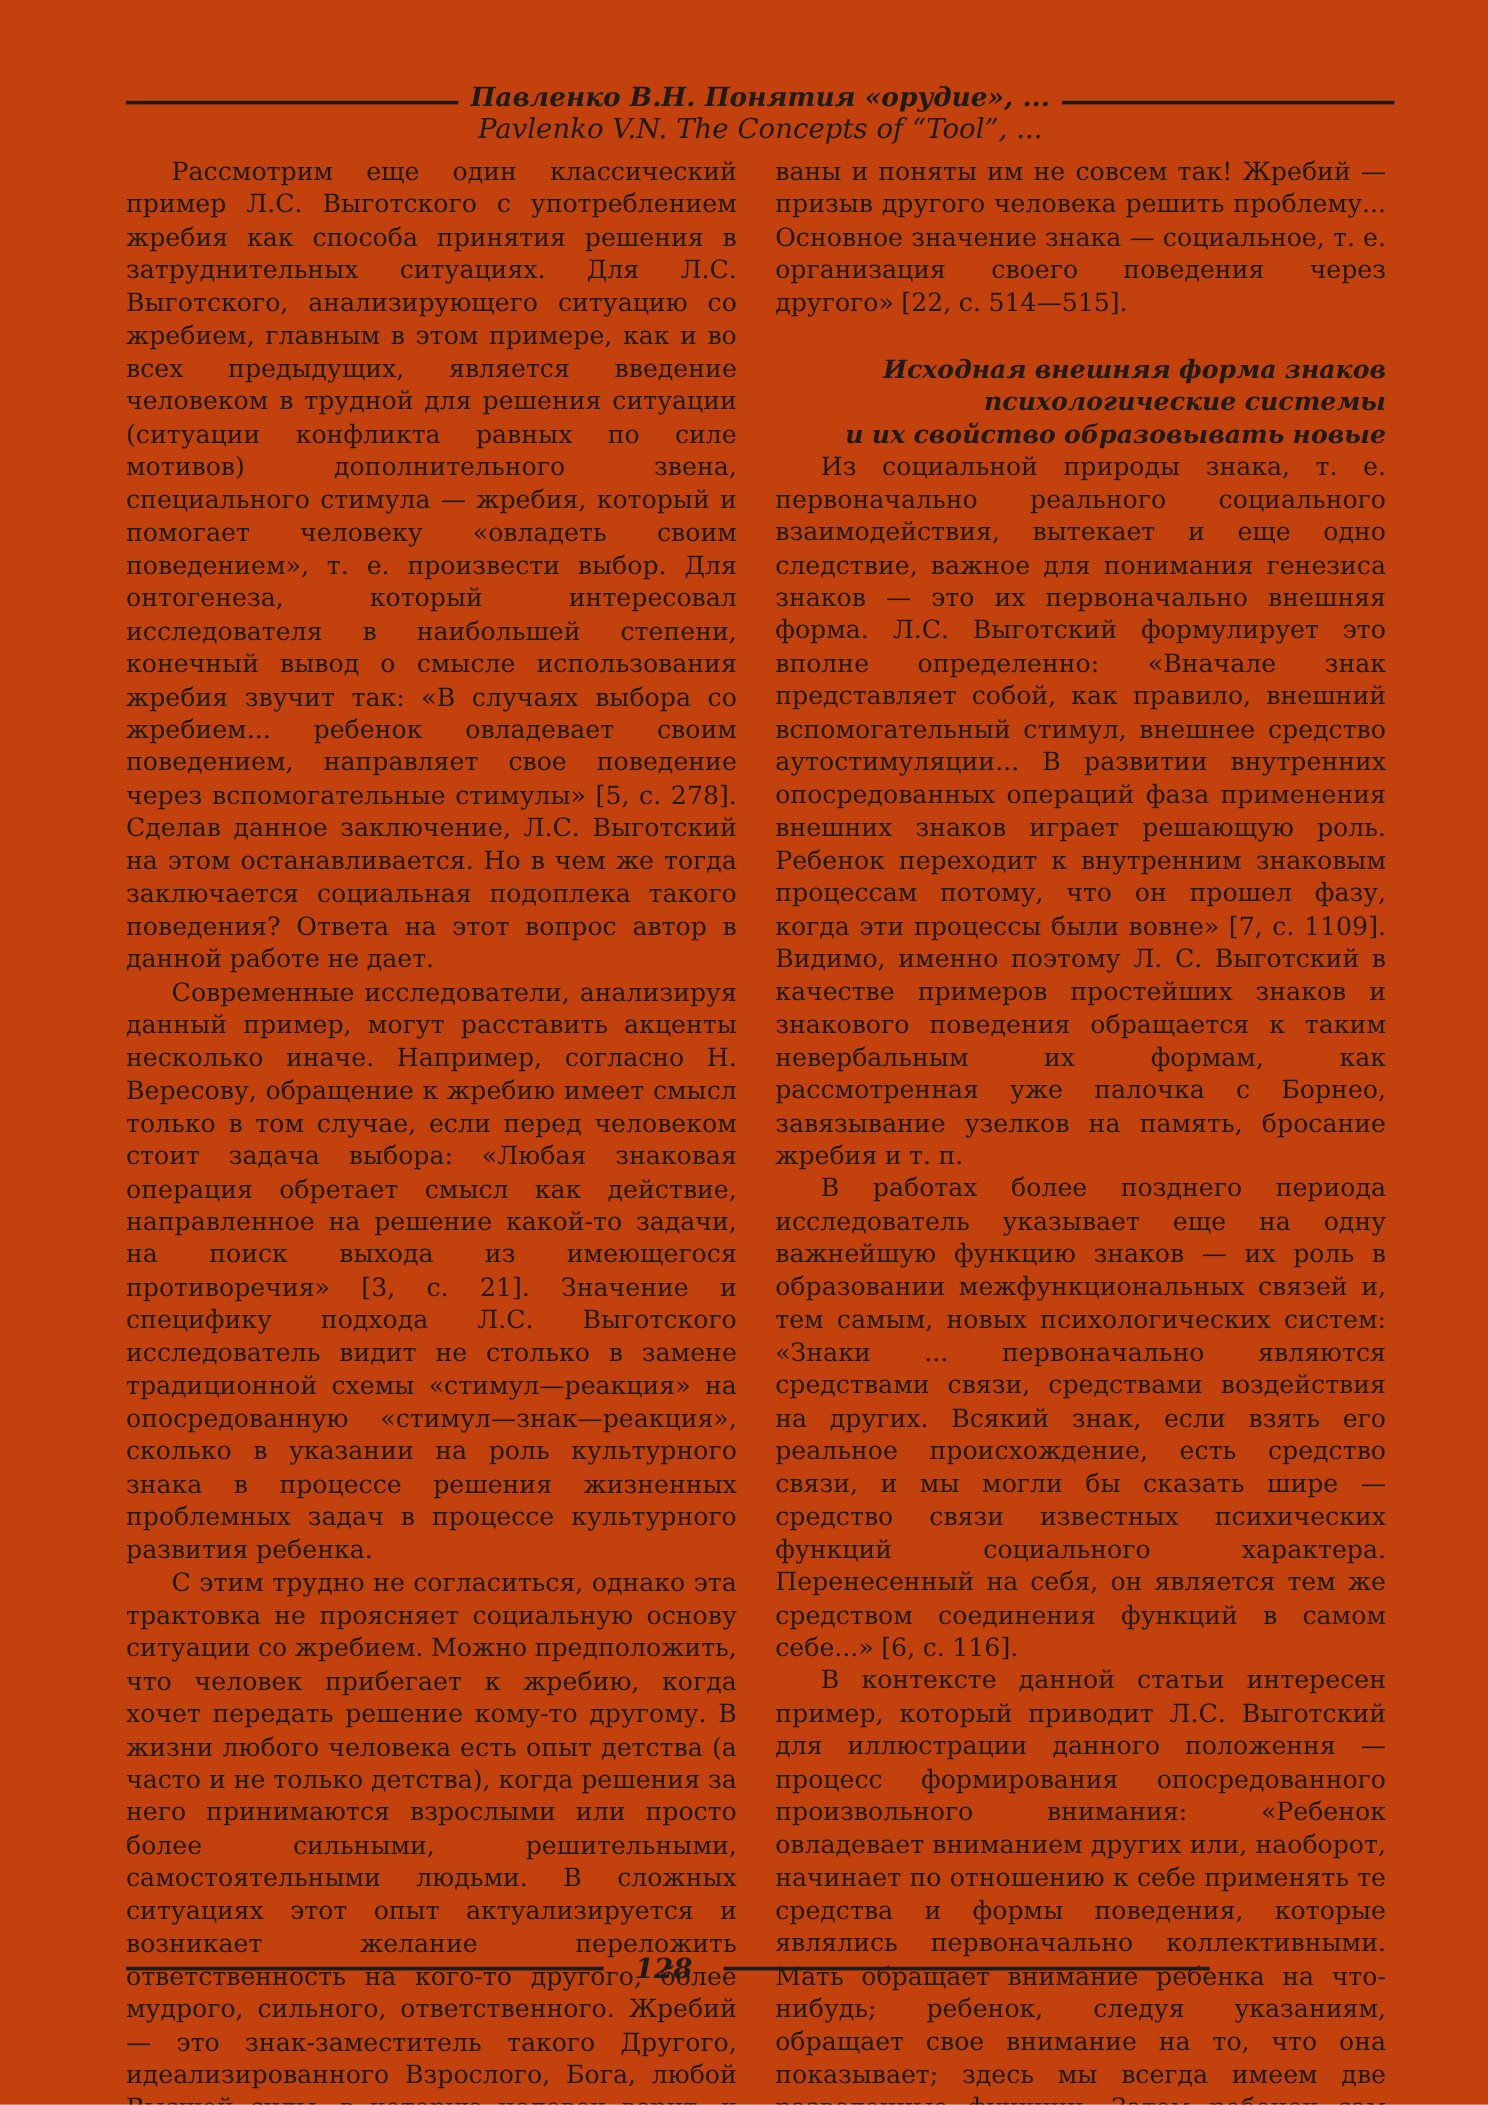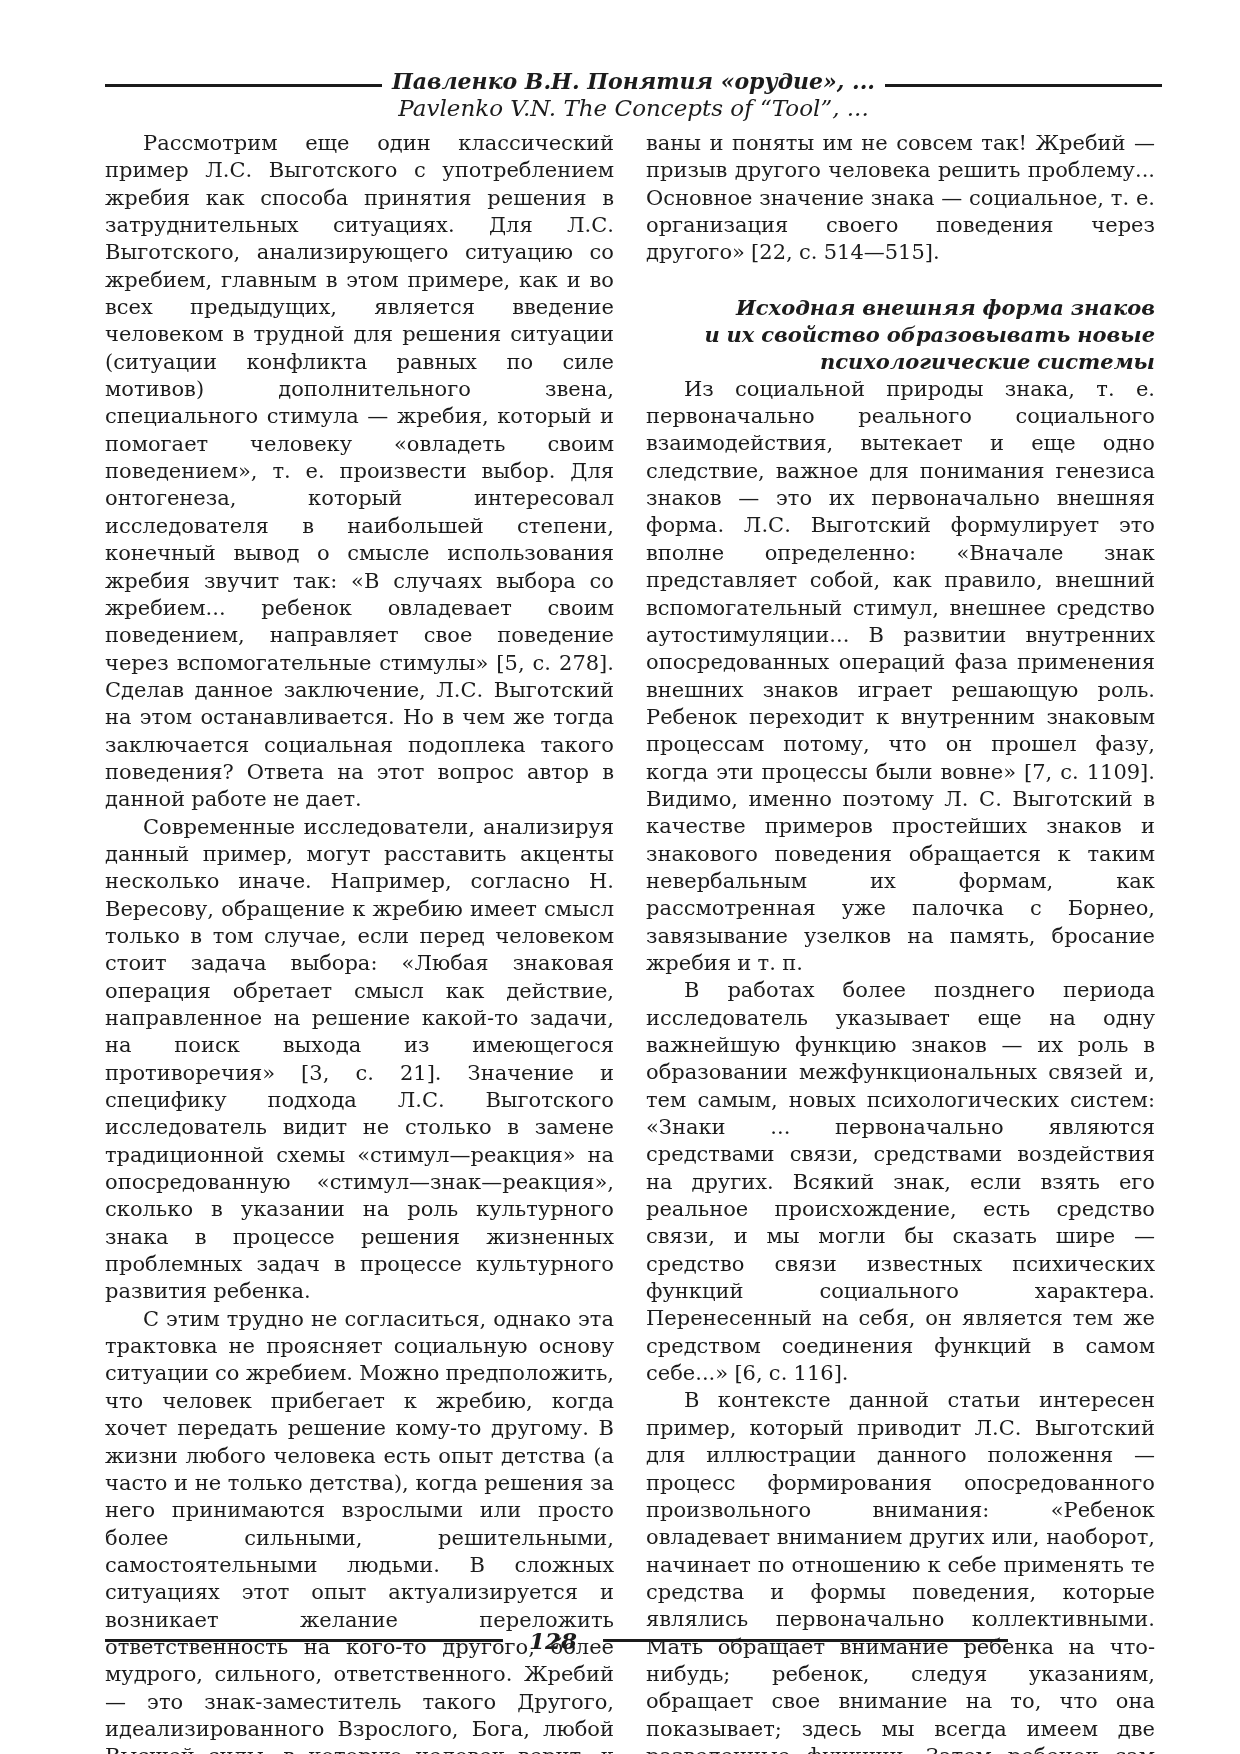--- a/index.html
+++ b/index.html
@@ -1,21 +1,21 @@
 <!DOCTYPE html>
 <html lang="ru"><head>
 <meta charset="utf-8">
 <style>
   html, body { margin: 0; padding: 0; background: #e8e8e8; }
   .page {
     position: relative;
     width: 1240px;
     height: 1754px;
     margin: 0 auto;
-    background: #ffffff;
+    background: #c2410c;
     font-family: "DejaVu Serif", "Liberation Serif", serif;
     color: #1c1c1c;
     overflow: hidden;
   }
 
   
   .header {
     position: absolute;
     top: 68px; left: 105px;
     width: 1057px;
@@ -102,22 +102,22 @@
       <p class="para">Рассмотрим еще один классический пример Л.С. Выготского с употреблением жребия как способа принятия решения в затруднительных ситуациях. Для Л.С. Выготского, анализирующего ситуацию со жребием, главным в этом примере, как и во всех предыдущих, является введение человеком в трудной для решения ситуации (ситуации конфликта равных по силе мотивов) дополнительного звена, специального стимула — жребия, который и помогает человеку «овладеть своим поведением», т. е. произвести выбор. Для онтогенеза, который интересовал исследователя в наибольшей степени, конечный вывод о смысле использования жребия звучит так: «В случаях выбора со жребием... ребенок овладевает своим поведением, направляет свое поведение через вспомогательные стимулы» [5, с. 278]. Сделав данное заключение, Л.С. Выготский на этом останавливается. Но в чем же тогда заключается социальная подоплека такого поведения? Ответа на этот вопрос автор в данной работе не дает.</p>
       <p class="para">Современные исследователи, анализируя данный пример, могут расставить акценты несколько иначе. Например, согласно Н. Вересову, обращение к жребию имеет смысл только в том случае, если перед человеком стоит задача выбора: «Любая знаковая операция обретает смысл как действие, направленное на решение какой-то задачи, на поиск выхода из имеющегося противоречия» [3, с. 21]. Значение и специфику подхода Л.С. Выготского исследователь видит не столько в замене традиционной схемы «стимул—реакция» на опосредованную «стимул—знак—реакция», сколько в указании на роль культурного знака в процессе решения жизненных проблемных задач в процессе культурного развития ребенка.</p>
       <p class="para">С этим трудно не согласиться, однако эта трактовка не проясняет социальную основу ситуации со жребием. Можно предположить, что человек прибегает к жребию, когда хочет передать решение кому-то другому. В жизни любого человека есть опыт детства (а часто и не только детства), когда решения за него принимаются взрослыми или просто более сильными, решительными, самостоятельными людьми. В сложных ситуациях этот опыт актуализируется и возникает желание переложить ответственность на кого-то другого, более мудрого, сильного, ответственного. Жребий — это знак-заместитель такого Другого, идеализированного Взрослого, Бога, любой Высшей силы, в которую человек верит, к которой в трудной ситуации обращается за помощью и чьему «решению» (которое и предназначен «продемонстрировать» жребий) с радостью подчиняется.</p>
 
     </div>
 
     <div class="col col-right">
       <p class="cont">ваны и поняты им не совсем так! Жребий — призыв другого человека решить проблему... Основное значение знака — социальное, т. е. организация своего поведения через другого» [22, с. 514—515].</p>
       <div class="section-heading">
         <div>Исходная внешняя форма знаков</div>
+        <div>психологические системы</div>
         <div>и их свойство образовывать новые</div>
-        <div>психологические системы</div>
       </div>
       <p class="para">Из социальной природы знака, т. е. первоначально реального социального взаимодействия, вытекает и еще одно следствие, важное для понимания генезиса знаков — это их первоначально внешняя форма. Л.С. Выготский формулирует это вполне определенно: «Вначале знак представляет собой, как правило, внешний вспомогательный стимул, внешнее средство аутостимуляции... В развитии внутренних опосредованных операций фаза применения внешних знаков играет решающую роль. Ребенок переходит к внутренним знаковым процессам потому, что он прошел фазу, когда эти процессы были вовне» [7, с. 1109]. Видимо, именно поэтому Л. С. Выготский в качестве примеров простейших знаков и знакового поведения обращается к таким невербальным их формам, как рассмотренная уже палочка с Борнео, завязывание узелков на память, бросание жребия и т. п.</p>
       <p class="para">В работах более позднего периода исследователь указывает еще на одну важнейшую функцию знаков — их роль в образовании межфункциональных связей и, тем самым, новых психологических систем: «Знаки ... первоначально являются средствами связи, средствами воздействия на других. Всякий знак, если взять его реальное происхождение, есть средство связи, и мы могли бы сказать шире — средство связи известных психических функций социального характера. Перенесенный на себя, он является тем же средством соединения функций в самом себе...» [6, с. 116].</p>
       <p class="para">В контексте данной статьи интересен пример, который приводит Л.С. Выготский для иллюстрации данного положення — процесс формирования опосредованного произвольного внимания: «Ребенок овладевает вниманием других или, наоборот, начинает по отношению к себе применять те средства и формы поведения, которые являлись первоначально коллективными. Мать обращает внимание ребенка на что-нибудь; ребенок, следуя указаниям, обращает свое внимание на то, что она показывает; здесь мы всегда имеем две разведенные функции. Затем ребенок сам начинает обращать свое внимание, сам по отношению к себе выступает в роли матери, у него возникает сложная система функций, которые первоначально разделены» [6, с. 116]. Иными словами, можно было бы сказать, что в процессе развития внимания существенную роль играют внешние социально выработанные, в простейшем случае невербальные средства — тот же указательный жест. Они, подобно рассмотренной выше команде «счет до трех», помогают ребенку символически «заменить» взрослого, выступить по отношению к самому себе «в роли матери» и тем самым, формируя новую «психологическую систему» более высокого уровня, овладеть своим собственным поведением.</p>
     </div>
 
   </div>
 
   <div class="footer">
     <div class="rule rule-left"></div>

